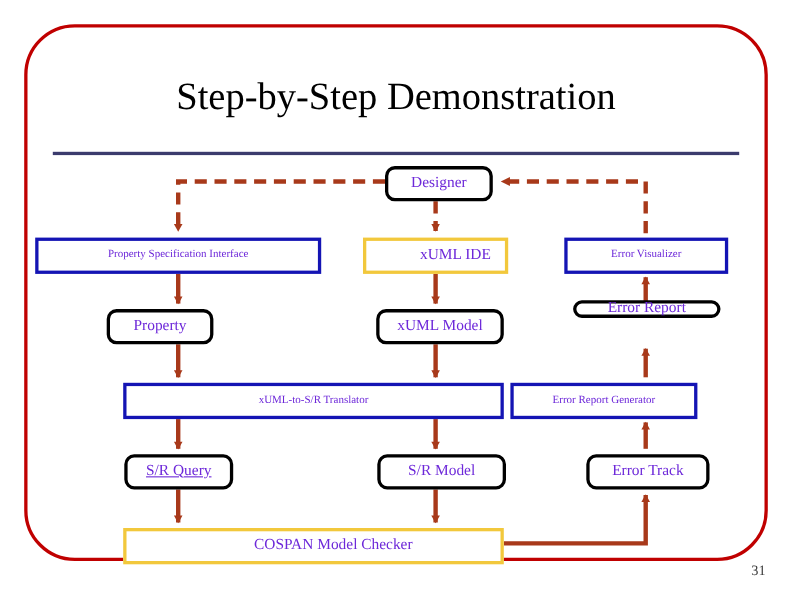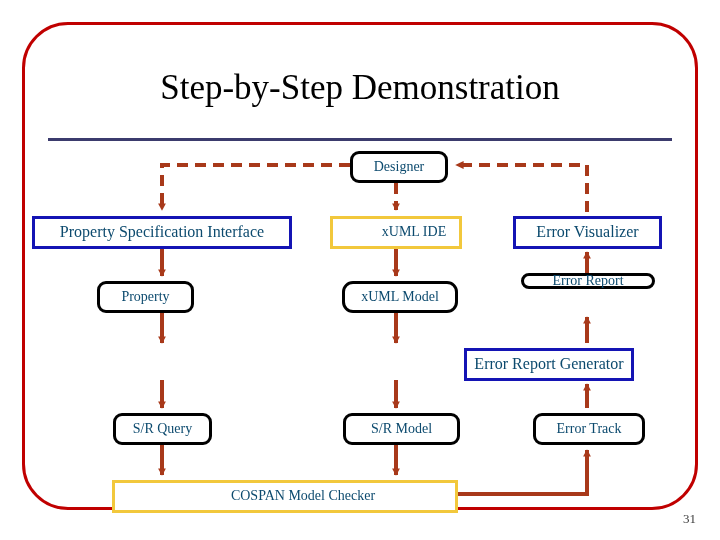--- a/index.html
+++ b/index.html
@@ -44,35 +44,35 @@
   #wires{
     position:absolute;left:0;top:0;width:720px;height:540px;
   }
   
   .node{
     position:absolute;
     box-sizing:border-box;
     background:#ffffff;
     display:flex;align-items:center;justify-content:center;
     font-family:"Liberation Serif", serif;
-    color:#0c4a6e;
+    color:#6d28d9;
     text-align:center;
     line-height:1.05;
     white-space:nowrap;
     z-index:5;
   }
   .artifact{              
     border:3px solid #000000;
     border-radius:9px;
     font-size:14px;
   }
   .tool-blue{             
     border:3px solid #1414B4;
     border-radius:0;
-    font-size:16px;
+    font-size:10px;
   }
   .tool-yellow{           
     border:3px solid #F2C83C;
     border-radius:0;
     font-size:14px;
     padding-left:36px;
   }
   #pagenum{
     position:absolute;
     left:683px;top:511px;
@@ -151,34 +151,37 @@
   </div>
 
   <div class="node tool-blue" style="left:513px;top:216px;width:149px;height:33px;">
     <span>Error Visualizer</span>
   </div>
 
   <div class="node artifact" style="left:97px;top:281px;width:97px;height:32px;">
     <span>Property</span>
   </div>
 
-  <div class="node artifact" style="left:342px;top:281px;width:116px;height:32px;border-radius:11px;">
+  <div class="node artifact" style="left:342px;top:281px;width:116px;height:32px;">
     <span>xUML Model</span>
   </div>
 
   <div class="node artifact" style="left:521px;top:273px;width:134px;height:16px;">
     <span>Error Report</span>
   </div>
 
+  <div class="node tool-blue" style="left:112px;top:348px;width:346px;height:33px;">
+    <span>xUML-to-S/R Translator</span>
+  </div>
 
   <div class="node tool-blue" style="left:464px;top:348px;width:170px;height:33px;">
     <span>Error Report Generator</span>
   </div>
 
-  <div class="node artifact" style="left:113px;top:413px;width:99px;height:32px;">
+  <div class="node artifact" style="left:113px;top:413px;width:99px;height:32px;text-decoration:underline;">
     <span>S/R Query</span>
   </div>
 
   <div class="node artifact" style="left:343px;top:413px;width:117px;height:32px;">
     <span>S/R Model</span>
   </div>
 
   <div class="node artifact" style="left:533px;top:413px;width:112px;height:32px;align-items:center;">
     <span>Error Track</span>
   </div>

